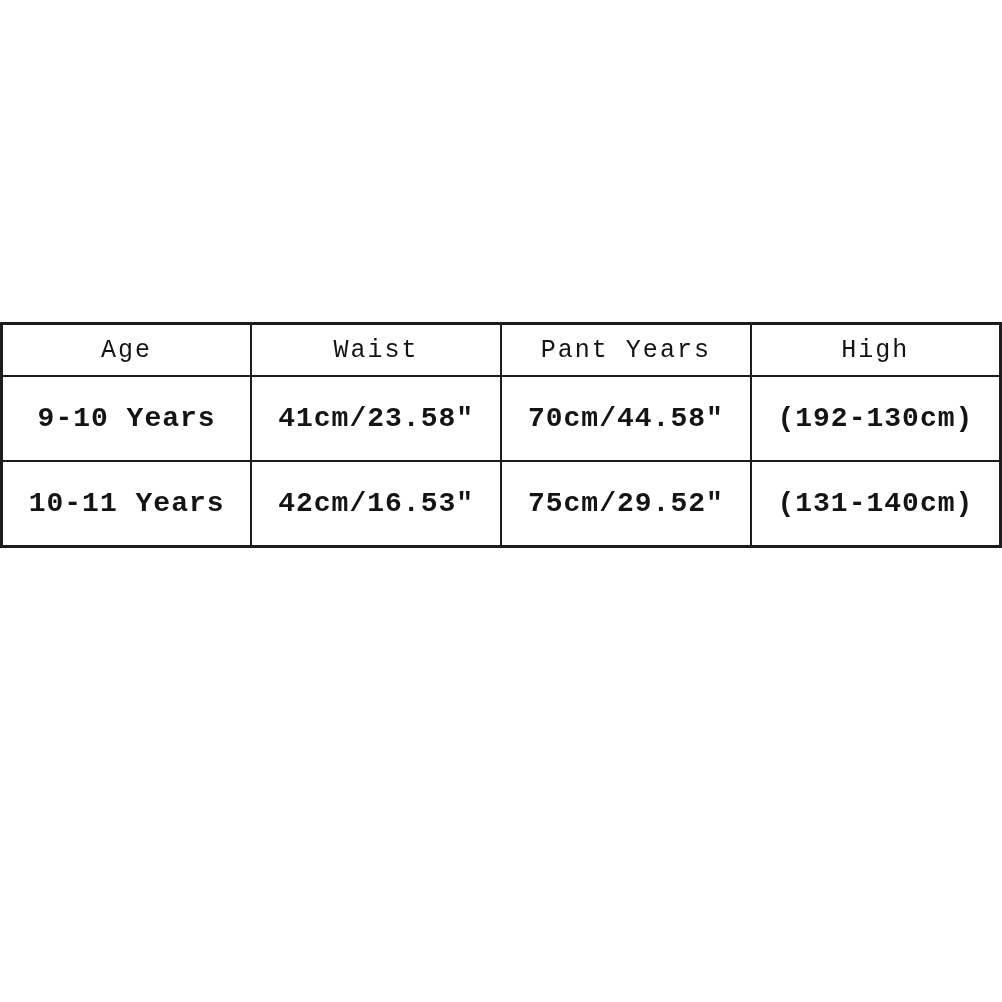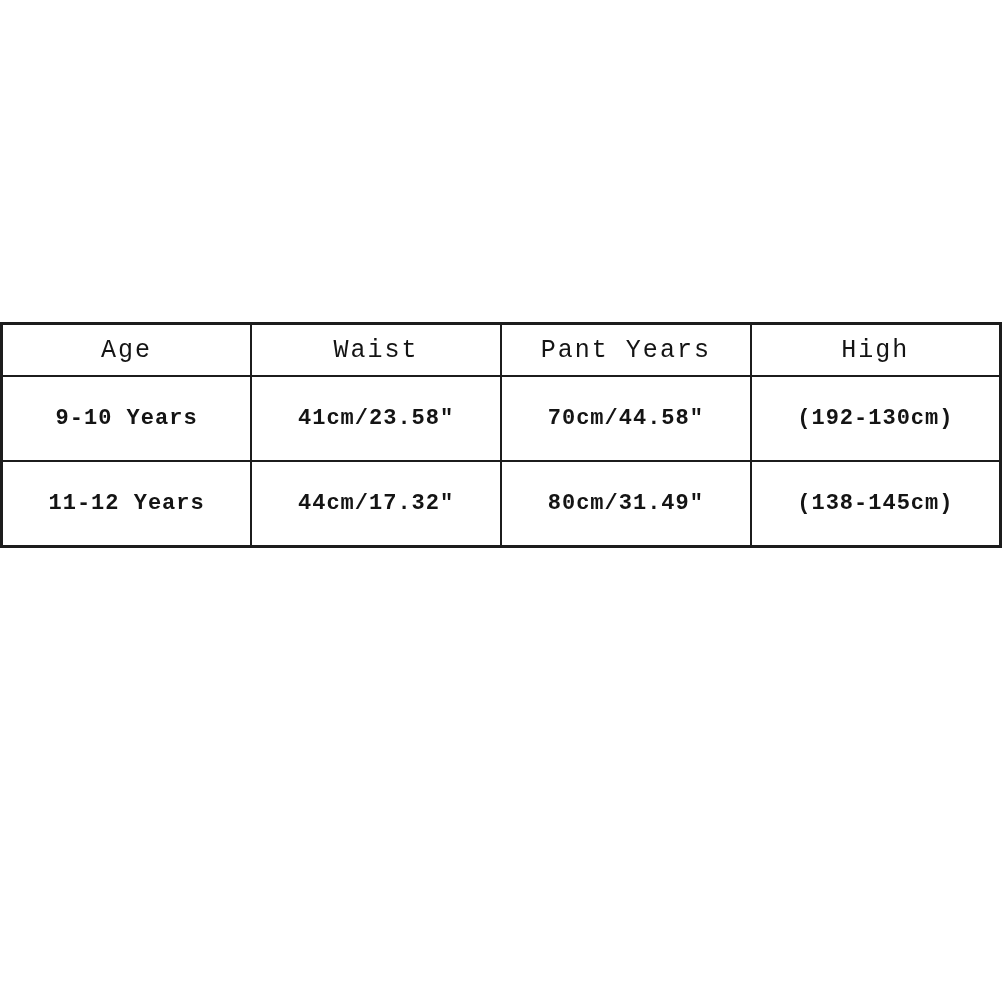--- a/index.html
+++ b/index.html
@@ -35,21 +35,21 @@
     height: 50px;
     font-size: 25px;
     font-weight: 400;
     letter-spacing: 2px;
     text-align: center;
     vertical-align: middle;
     padding: 0;
   }
   table.size-table td {
     height: 83px;
-    font-size: 22px;
+    font-size: 28px;
     font-weight: 700;
     letter-spacing: 1px;
     text-align: center;
     vertical-align: middle;
     padding: 0;
   }
 </style>
 </head>
 <body>
 
@@ -64,20 +64,20 @@
       </tr>
     </thead>
     <tbody>
       <tr>
         <td>9-10 Years</td>
         <td>41cm/23.58″</td>
         <td>70cm/44.58″</td>
         <td>(192-130cm)</td>
       </tr>
       <tr>
-        <td>11-12 Years</td>
-        <td>44cm/17.32″</td>
-        <td>80cm/31.49″</td>
-        <td>(138-145cm)</td>
+        <td>10-11 Years</td>
+        <td>42cm/16.53″</td>
+        <td>75cm/29.52″</td>
+        <td>(131-140cm)</td>
       </tr>
     </tbody>
   </table>
 </div>
 
 </body></html>

